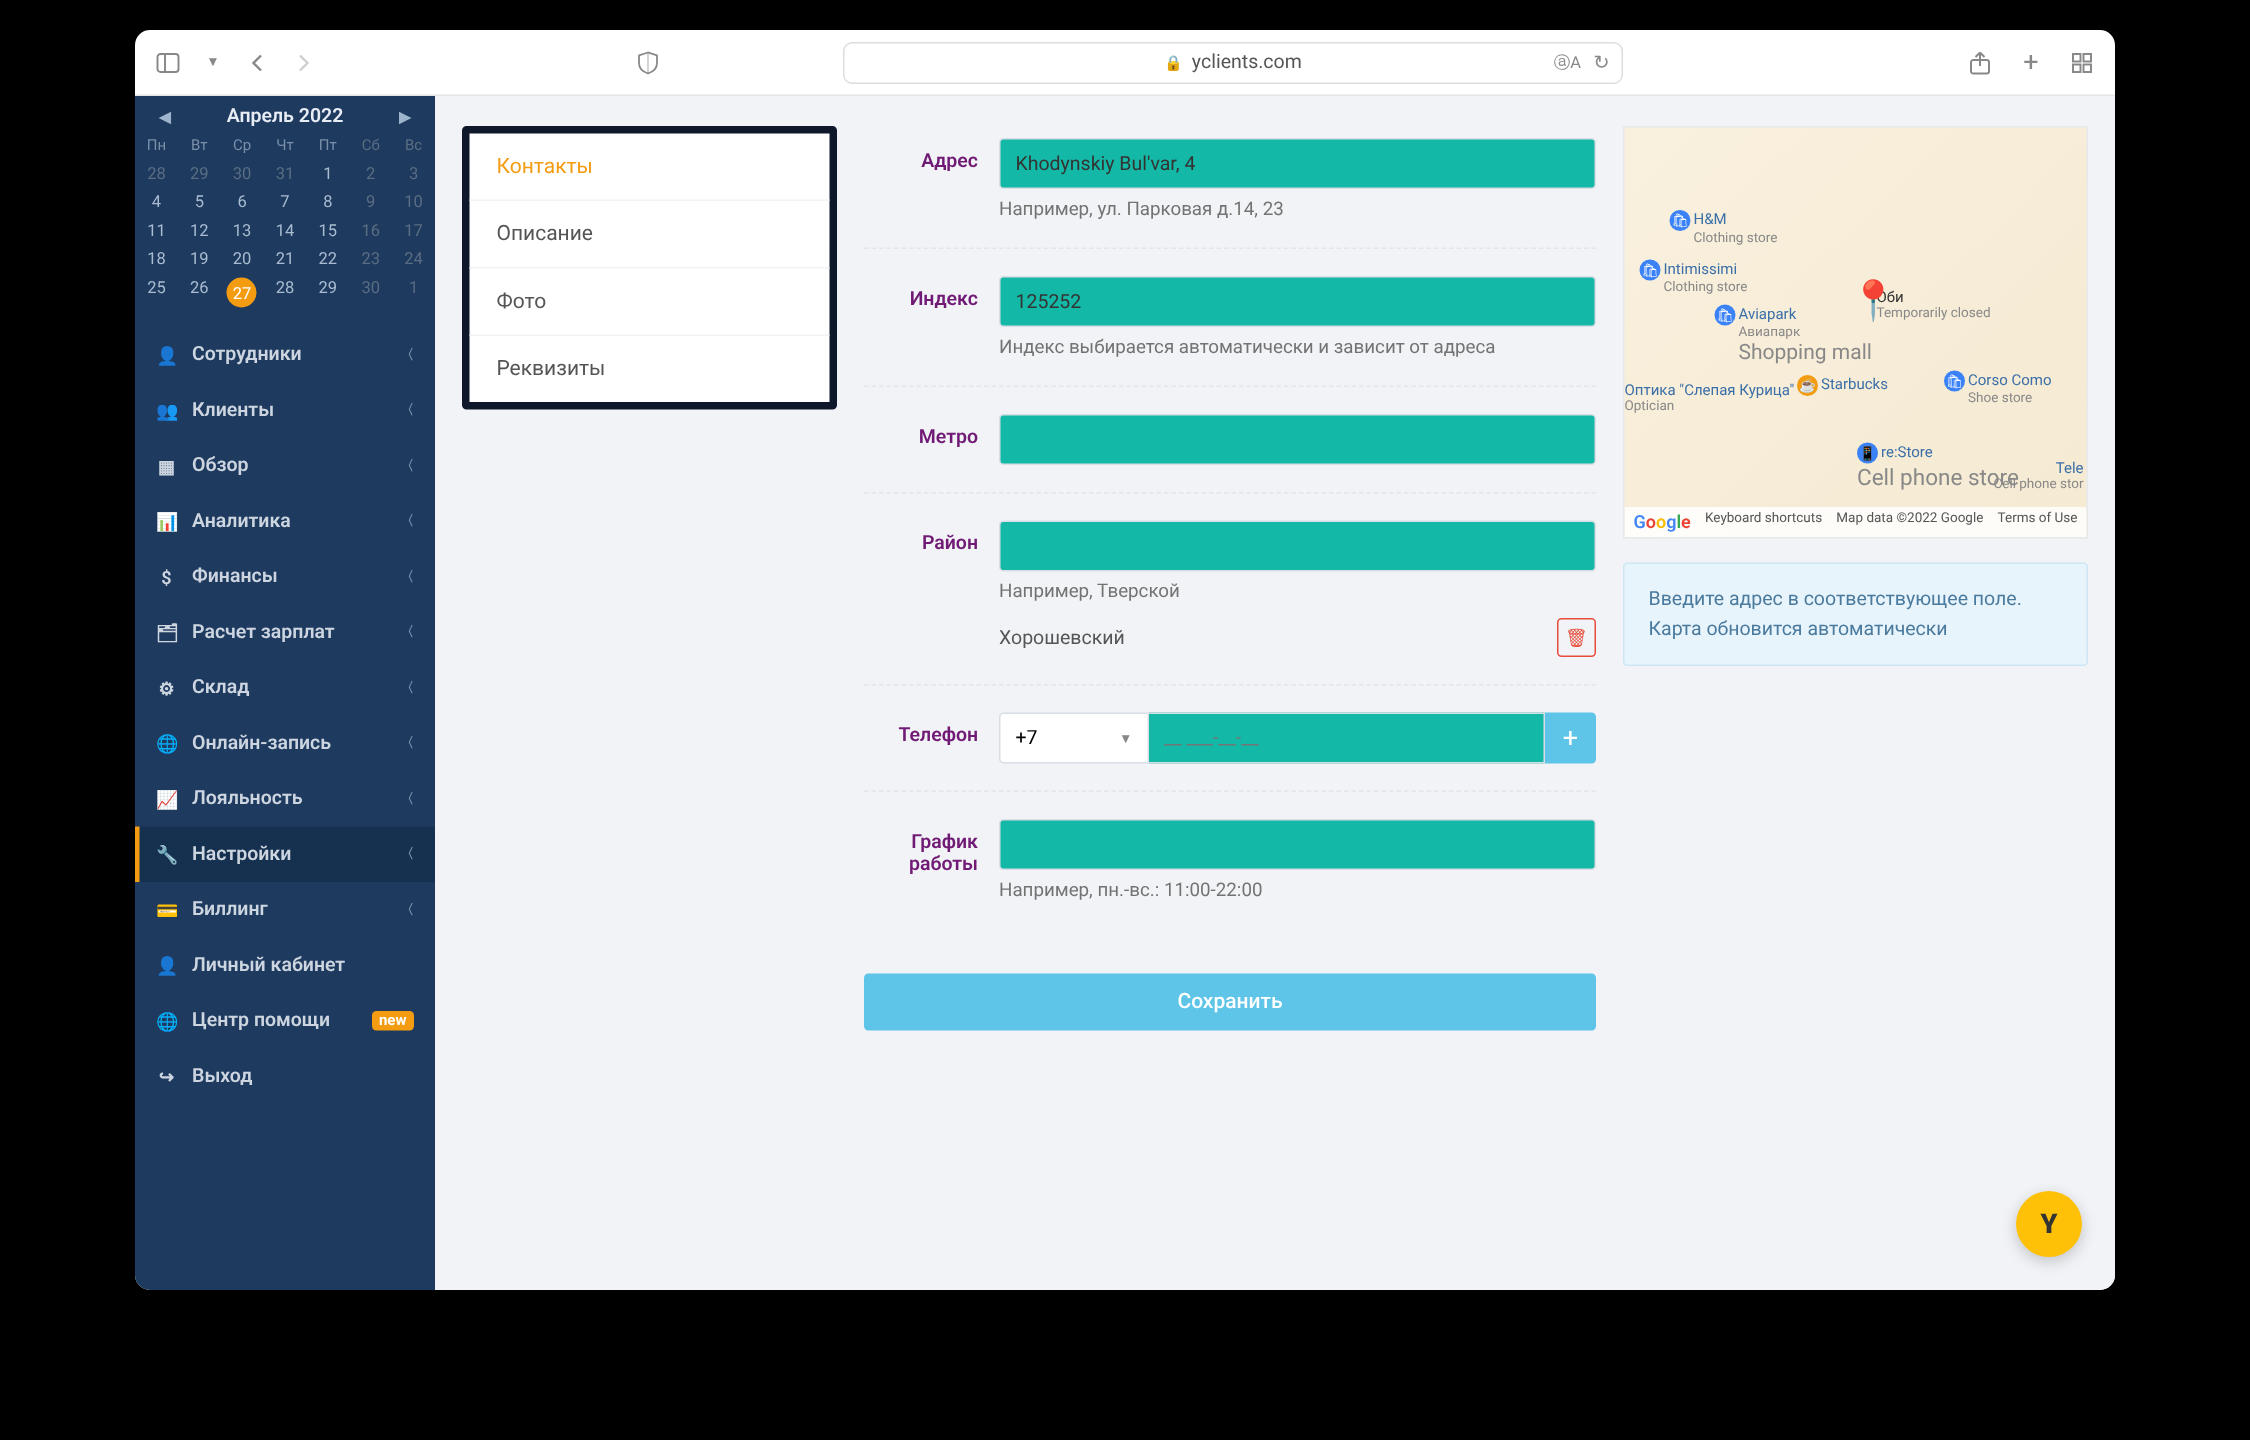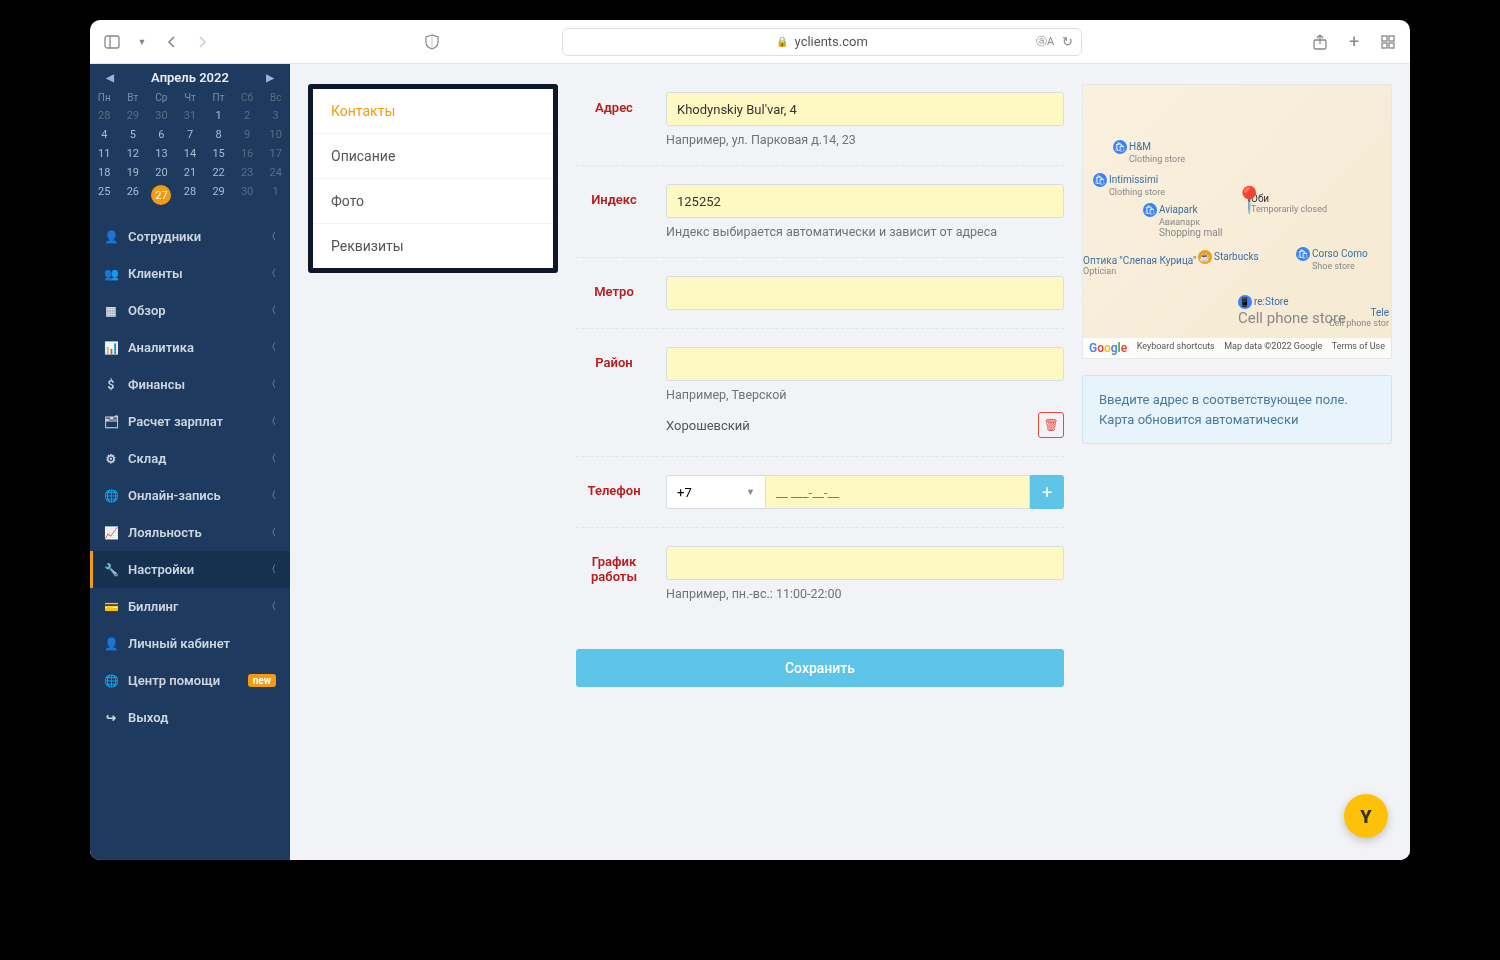--- a/index.html
+++ b/index.html
@@ -29,23 +29,23 @@
 .nav-item .badge { background:#f39c12; color:#fff; font-size:10px; padding:1px 5px; border-radius:3px; margin-left:auto; font-weight:700; }
 .main { flex:1; background:#f1f3f6; display:flex; overflow:auto; padding:20px 18px; gap:18px; align-items:flex-start; }
 .tabs-card { width:250px; background:#fff; border:5px solid #0f172a; border-radius:3px; }
 .tab { padding:14px 18px; font-size:14px; border-bottom:1px solid #f0f2f5; cursor:pointer; color:#555; }
 .tab.active { color:#f39c12; }
 .tab:last-child { border-bottom:none; }
 .form-area { flex:1; display:flex; gap:18px; }
 .form-col { flex:1; background:transparent; }
 .fgroup { display:flex; padding:8px 0 18px; border-bottom:1px dashed #e2e5ea; margin-bottom:10px; }
 .fgroup:last-of-type { border-bottom:none; }
-.flabel { width:90px; text-align:center; padding:8px 14px 0 0; font-size:13px; font-weight:600; color:#b91c1c; }
+.flabel { width:90px; text-align:right; padding:8px 14px 0 0; font-size:13px; font-weight:600; color:#701a75; }
 .fcontrol { flex:1; }
-.inp { width:100%; height:34px; border:1px solid #d9dee5; border-radius:3px; padding:0 10px; font-size:13px; color:#333; background:#fef9c3; }
+.inp { width:100%; height:34px; border:1px solid #d9dee5; border-radius:3px; padding:0 10px; font-size:13px; color:#333; background:#14b8a6; }
 .hint { font-size:12.5px; color:#737373; margin-top:6px; }
 .tag-row { display:flex; align-items:center; justify-content:space-between; margin-top:10px; }
 .tag-row .txt { font-size:13px; color:#555; }
 .del-btn { width:26px; height:26px; border:1px solid #e74c3c; border-radius:3px; display:flex; align-items:center; justify-content:center; color:#e74c3c; cursor:pointer; font-size:12px; }
 .phone-row { display:flex; gap:0; }
 .prefix { width:100px; height:34px; border:1px solid #d9dee5; border-radius:3px 0 0 3px; display:flex; align-items:center; padding:0 10px; font-size:13px; background:#fff; justify-content:space-between; cursor:pointer; }
 .phone-inp { flex:1; border-radius:0; border-left:none; }
 .add-btn { width:34px; height:34px; background:#5ec4e8; color:#fff; display:flex; align-items:center; justify-content:center; border-radius:0 3px 3px 0; cursor:pointer; font-size:18px; }
 .info-ico { color:#3b82f6; font-size:16px; position:absolute; right:-24px; top:8px; }
 .rel { position:relative; }
@@ -315,21 +315,21 @@
             </div>
           </div>
 
           <button class="save-btn">Сохранить</button>
         </div>
 
         <div class="map-col">
           <div class="map-box">
             <div class="map-poi" style="top:55px;left:30px"><span class="dot">🛍</span><span>H&amp;M</span><div style="color:#888;font-size:9px;margin-left:16px">Clothing store</div></div>
             <div class="map-poi" style="top:88px;left:10px"><span class="dot">🛍</span><span>Intimissimi</span><div style="color:#888;font-size:9px;margin-left:16px">Clothing store</div></div>
-            <div class="map-poi" style="top:118px;left:60px"><span class="dot">🛍</span><span>Aviapark</span><div style="color:#888;font-size:9px;margin-left:16px">Авиапарк</div><div style="color:#888;font-size:10px;margin-left:16px">Shopping mall</div></div>
+            <div class="map-poi" style="top:118px;left:60px"><span class="dot">🛍</span><span>Aviapark</span><div style="color:#888;font-size:9px;margin-left:16px">Авиапарк</div><div style="color:#888;font-size:14px;margin-left:16px">Shopping mall</div></div>
             <div class="map-poi" style="top:170px;left:0px"><span>Оптика "Слепая Курица"</span><div style="color:#888;font-size:9px">Optician</div></div>
             <div class="map-poi orange" style="top:165px;left:115px"><span class="dot">☕</span><span>Starbucks</span></div>
             <div class="map-poi" style="top:162px;left:213px"><span class="dot">🛍</span><span>Corso Como</span><div style="color:#888;font-size:9px;margin-left:16px">Shoe store</div></div>
             <div class="map-poi" style="top:210px;left:155px"><span class="dot">📱</span><span>re:Store</span><div style="color:#888;font-size:15px;">Cell phone store</div></div>
             <div class="map-poi" style="top:222px;right:2px;text-align:right"><span>Tele</span><div style="color:#888;font-size:9px">Cell phone stor</div></div>
             <div style="position:absolute;top:108px;left:168px;font-size:10px;color:#333"><span>Оби</span><div style="color:#888;font-size:9px">Temporarily closed</div></div>
             <div class="map-marker">📍</div>
             <div class="map-footer">
               <span class="glogo"><span class="g1">G</span><span class="g2">o</span><span class="g3">o</span><span class="g1">g</span><span class="g4">l</span><span class="g2">e</span></span>
               <span>Keyboard shortcuts</span>

